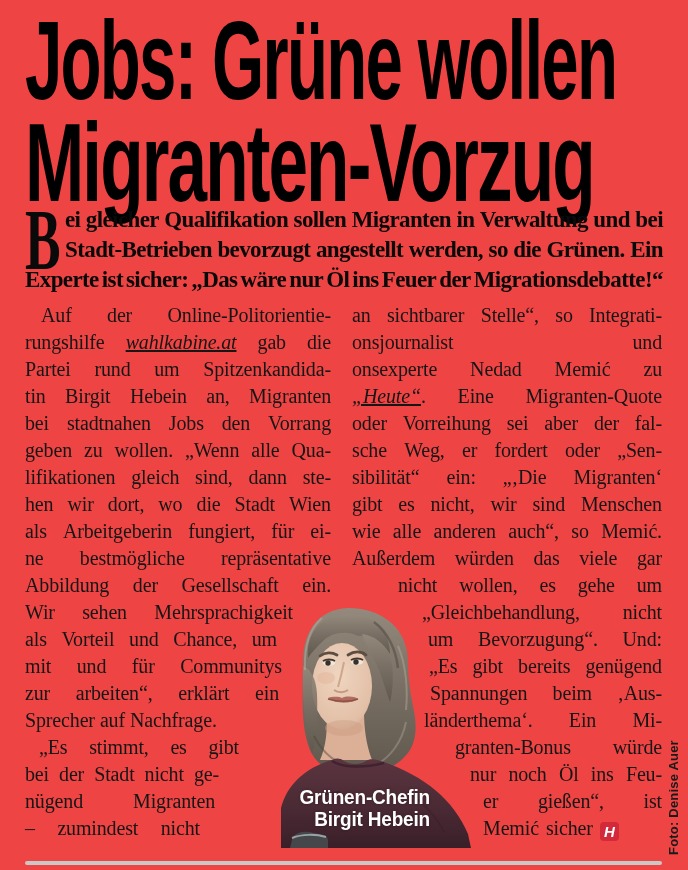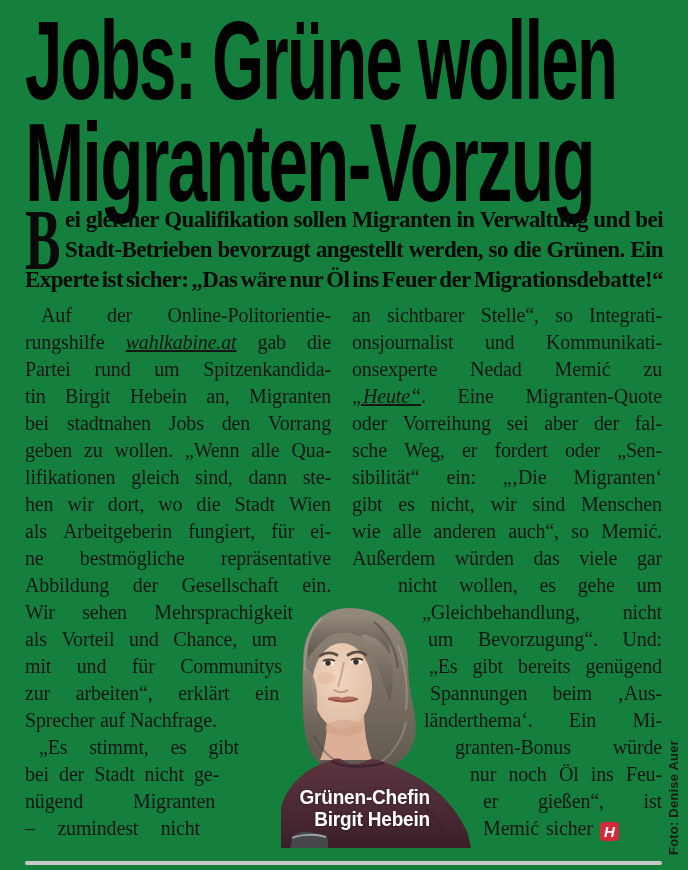--- a/index.html
+++ b/index.html
@@ -1,16 +1,16 @@
 <!DOCTYPE html>
 <html><head>
 <meta charset="utf-8">
 <style>
   html,body{margin:0;padding:0;background:#ffffff;}
-  .page{position:relative;width:688px;height:870px;background:#15803d;overflow:hidden;
+  .page{position:relative;width:688px;height:870px;background:#ef4444;overflow:hidden;
         font-family:"Liberation Serif", serif;color:#141414;}
 
   
   .headline{position:absolute;left:25px;top:0;margin:0;font-family:"Liberation Sans",sans-serif;
             font-weight:700;color:#000;}
   .hl-line{position:absolute;left:0;white-space:nowrap;line-height:0.95;}
   .hl-line1{top:8px;}
   .hl-line2{top:110px;}
   .hl-text{display:inline-block;font-size:112px;letter-spacing:-3px;transform-origin:0 0;}
   .hl1{transform:scaleX(0.60);}
@@ -251,21 +251,20 @@
       <div class="line">
         <span class="w"><span>an</span></span>
         <span class="w"><span>sichtbarer</span></span>
         <span class="w"><span>Stelle“,</span></span>
         <span class="w"><span>so</span></span>
         <span class="w"><span>Integrati-</span></span>
       </div>
       <div class="line">
         <span class="w"><span>onsjournalist</span></span>
         <span class="w"><span>und</span></span>
-        <span class="w"><span>Kommunikati-</span></span>
       </div>
       <div class="line">
         <span class="w"><span>onsexperte</span></span>
         <span class="w"><span>Nedad</span></span>
         <span class="w"><span>Memić</span></span>
         <span class="w"><span>zu</span></span>
       </div>
       <div class="line">
         <span class="w"><span class="it">„Heute“</span><span>.</span></span>
         <span class="w"><span>Eine</span></span>

